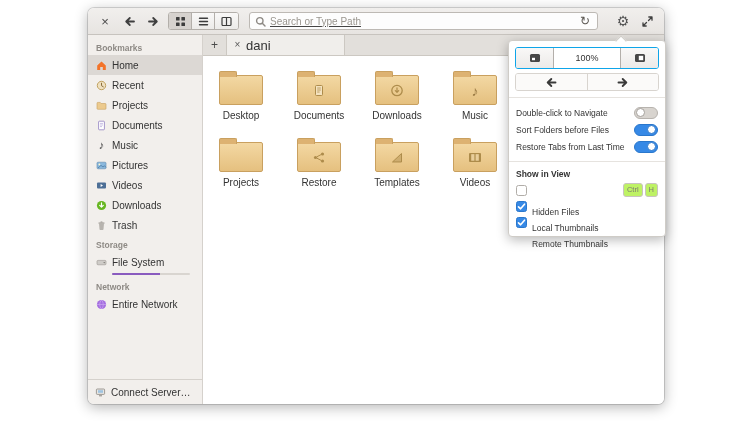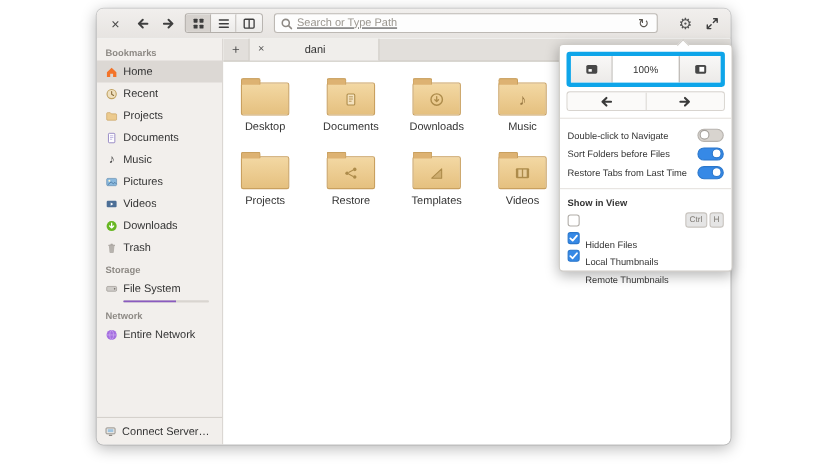--- a/index.html
+++ b/index.html
@@ -52,42 +52,42 @@
 
   
   .main { flex:1; display:flex; flex-direction:column; background:#fff; min-width:0; }
   .tabbar { height:21px; flex:0 0 21px; background:#e2dfdb; border-bottom:1px solid #ccc8c2; display:flex; }
   .newtab { width:24px; border:none; border-right:1px solid #ccc8c2; background:transparent;
     font-size:12px; color:#4a4a4a; display:flex; align-items:center; justify-content:center; }
   .tab { width:118px; background:#f0eeeb; border-right:1px solid #ccc8c2; display:flex; align-items:center;
     padding:0 4px; gap:2px; }
   .tab-close { width:13px; height:13px; border:none; background:transparent; font-size:10px; color:#5a5a5a;
     display:flex; align-items:center; justify-content:center; line-height:1; }
-  .tab-label { flex:1; text-align:center; font-size:10px; color:#333; padding-right:13px;
+  .tab-label { flex:1; text-align:left; font-size:13px; color:#333; padding-right:13px;
     white-space:nowrap; overflow:hidden; }
 
   
   .files { flex:1; padding:12px 0 0 2px; display:grid; grid-template-columns:repeat(4,72px);
     gap:14px 6px; align-content:start; }
   .file { display:flex; flex-direction:column; align-items:center; width:72px; }
   .folder-shape { position:relative; width:44px; height:30px; margin-top:7px;
     background:linear-gradient(#f3d8a3,#e5c07f); border:1px solid #c9a05f; border-radius:2px; }
   .folder-shape::before { content:""; position:absolute; top:-5px; left:-1px; width:16px; height:5px;
     background:#ddb272; border:1px solid #c9a05f; border-bottom:none; border-radius:2px 2px 0 0; }
   .emblem { position:absolute; left:50%; top:50%; transform:translate(-50%,-46%); opacity:.85;
     display:flex; align-items:center; justify-content:center; }
   .emblem.music-note { font-size:14px; color:#8a6a35; font-weight:bold; }
   .fname { margin-top:5px; font-size:10px; color:#333; text-align:left; white-space:nowrap; }
 
   
   .popover { position:absolute; left:508px; top:40px; width:158px; background:#fff; border-radius:4px;
     border:1px solid #cfccc7; box-shadow:0 3px 12px rgba(0,0,0,.28); padding:6px; z-index:10; font-size:8.5px; color:#333; }
   .popover .notch { position:absolute; top:-4.5px; left:108px; width:8px; height:8px; background:#fff;
     transform:rotate(45deg); border-left:1px solid #cfccc7; border-top:1px solid #cfccc7; }
-  .zoom-row { display:flex; height:32px; border:4px solid #0ea5e9; border-radius:3px; overflow:hidden; }
+  .zoom-row { display:flex; height:22px; border:1px solid #0ea5e9; border-radius:3px; overflow:hidden; }
   .zoom-btn { flex:0 0 38px; border:none; background:linear-gradient(#f9f8f7,#eceae8);
     display:flex; align-items:center; justify-content:center; }
   .zoom-btn:first-child { border-right:1px solid #b3afaa; }
   .zoom-btn:last-child { border-left:1px solid #b3afaa; }
   .zoom-level { flex:1; display:flex; align-items:center; justify-content:center; font-size:9px; color:#333; background:#fff; }
   .nav-row { display:flex; height:18px; margin-top:4px; border:1px solid #d8d4cf; border-radius:3px; overflow:hidden; }
   .nav-btn { flex:1; border:none; background:#fbfaf9; display:flex; align-items:center; justify-content:center; }
   .nav-btn:first-child { border-right:1px solid #d8d4cf; }
   .p-sep { height:1px; background:#e6e3df; margin:6px -6px; }
   .p-row { display:flex; align-items:center; justify-content:space-between; gap:4px; height:17px; padding:0 1px; }
@@ -100,21 +100,21 @@
   .toggle.on .knob { left:auto; right:1px; border-color:#2a77cc; }
   .p-header { font-weight:bold; font-size:8.5px; padding:1px 1px 3px; }
   .cb-row { display:flex; align-items:center; gap:5px; height:16px; padding:0 1px; }
   .checkbox { width:11px; height:11px; flex:0 0 11px; border-radius:2.5px; background:#fff;
     border:1px solid #b1ada8; display:flex; align-items:center; justify-content:center; }
   .checkbox svg { display:none; }
   .checkbox.checked { background:var(--accent); border-color:#2a77cc; }
   .checkbox.checked svg { display:block; }
   .cb-label { flex:1; white-space:nowrap;margin-top:44px; }
   .keys { display:flex; gap:2px; }
-  .key { font-size:7.5px; color:#7d7973; background:#e5e5e5; border:1px solid #c8c4bf;
+  .key { font-size:7.5px; color:#7d7973; background:#bef264; border:1px solid #c8c4bf;
     border-radius:3px; padding:0.5px 3px; line-height:1.4; }
 </style>
 </head>
 <body>
 
 <div class="stage">
   <div class="window">
 
     <div class="toolbar">
       <button class="tb-btn">

